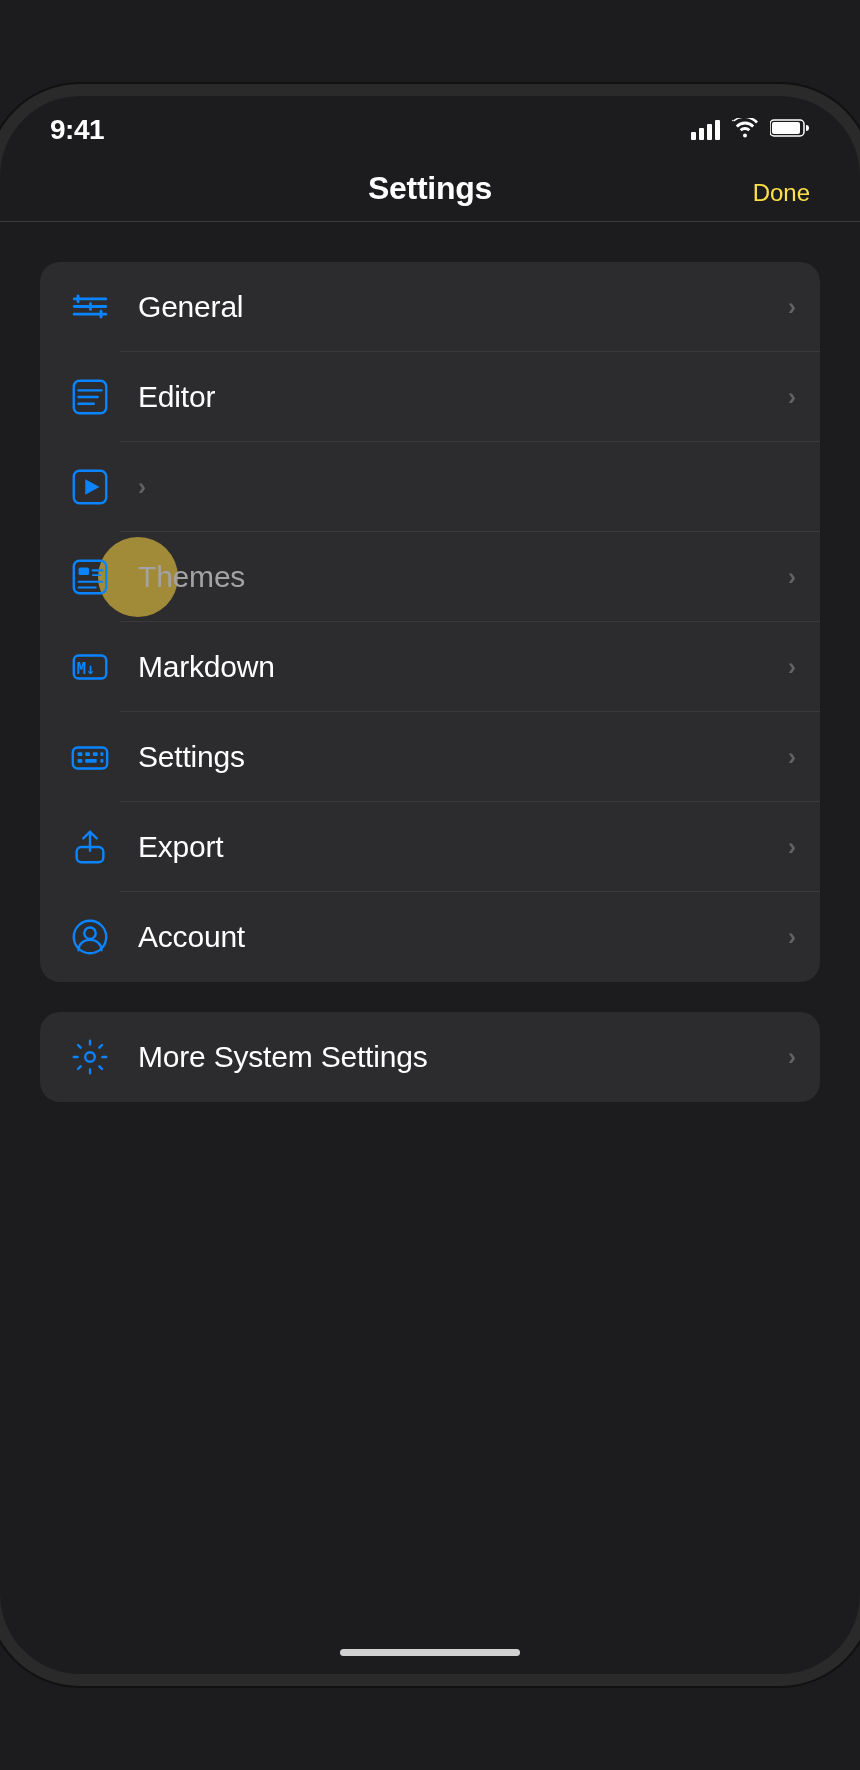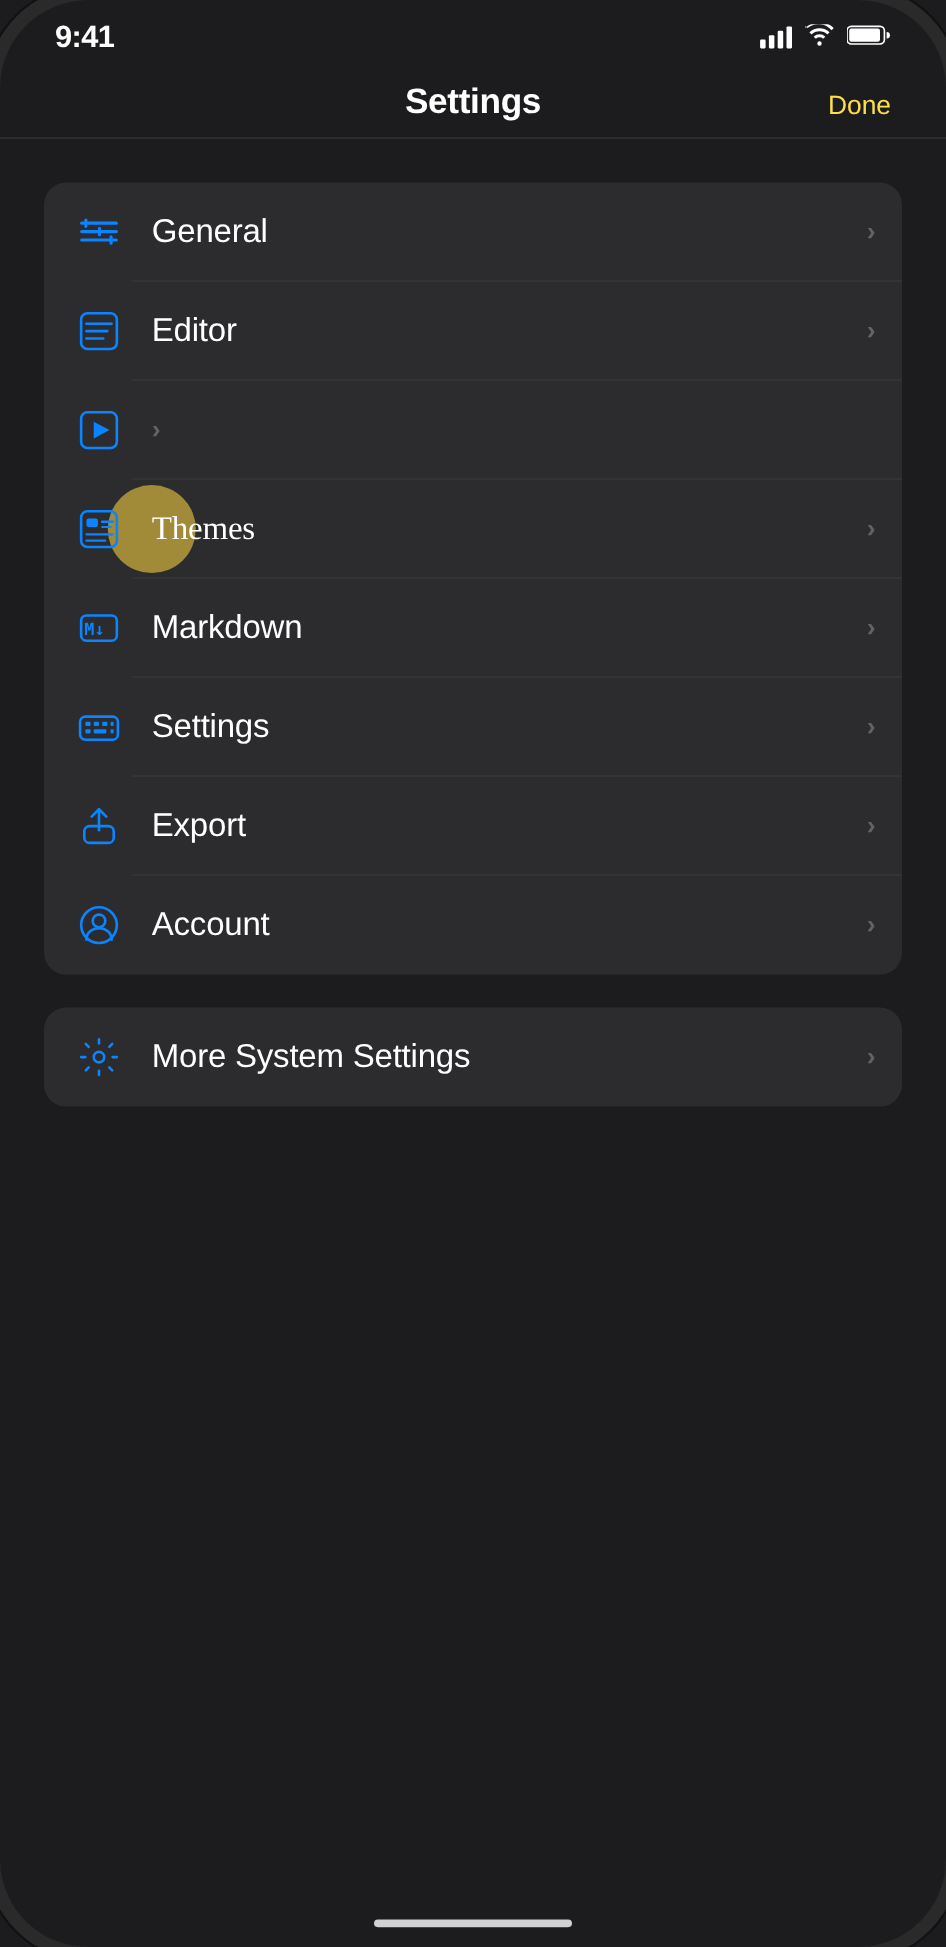--- a/index.html
+++ b/index.html
@@ -8,21 +8,21 @@
       background: #1c1c1e;
       display: flex;
       justify-content: center;
       align-items: center;
       min-height: 100vh;
       font-family: -apple-system, BlinkMacSystemFont, 'SF Pro Text', 'Helvetica Neue', sans-serif;
     }
 
     .phone-frame {
       width: 860px;
-      height: 1770px;
+      height: 1578px;
       background: #1a1a1a;
       border-radius: 80px;
       position: relative;
       overflow: hidden;
       box-shadow: 0 0 0 12px #2a2a2a, 0 0 0 14px #111, inset 0 0 0 2px #3a3a3a;
     }
 
     .phone-screen {
       position: absolute;
       top: 0; left: 0; right: 0; bottom: 0;
@@ -284,21 +284,21 @@
           <div class="row-icon" style="position:relative; z-index:1;">
             <svg viewBox="0 0 44 44" fill="none" xmlns="http://www.w3.org/2000/svg">
               <rect x="5" y="5" width="34" height="34" rx="6" fill="none" stroke="#0a84ff" stroke-width="2.5"></rect>
               <rect x="10" y="12" width="11" height="8" rx="2" fill="#0a84ff"></rect>
               <line x1="25" y1="15" x2="35" y2="15" stroke="#0a84ff" stroke-width="2.5" stroke-linecap="round"></line>
               <line x1="25" y1="20" x2="33" y2="20" stroke="#0a84ff" stroke-width="2" stroke-linecap="round"></line>
               <line x1="10" y1="27" x2="35" y2="27" stroke="#0a84ff" stroke-width="2" stroke-linecap="round"></line>
               <line x1="10" y1="33" x2="28" y2="33" stroke="#0a84ff" stroke-width="2" stroke-linecap="round"></line>
             </svg>
           </div>
-          <span class="row-label" style="position:relative; z-index:1; color:#ffffff;font-family:Liberation Serif, serif;">Themes</span>
+          <span class="row-label" style="position:relative; z-index:1; color:#a3a3a3;">Themes</span>
           <span class="row-chevron" style="position:relative; z-index:1;">›</span>
         </div>
 
         <div class="settings-row">
           <div class="row-icon">
             <svg viewBox="0 0 44 44" fill="none" xmlns="http://www.w3.org/2000/svg">
               <rect x="5" y="10" width="34" height="24" rx="5" fill="none" stroke="#0a84ff" stroke-width="2.5"></rect>
               <text x="8" y="29" font-size="16" font-weight="700" fill="#0a84ff" font-family="monospace">M↓</text>
             </svg>
           </div>

